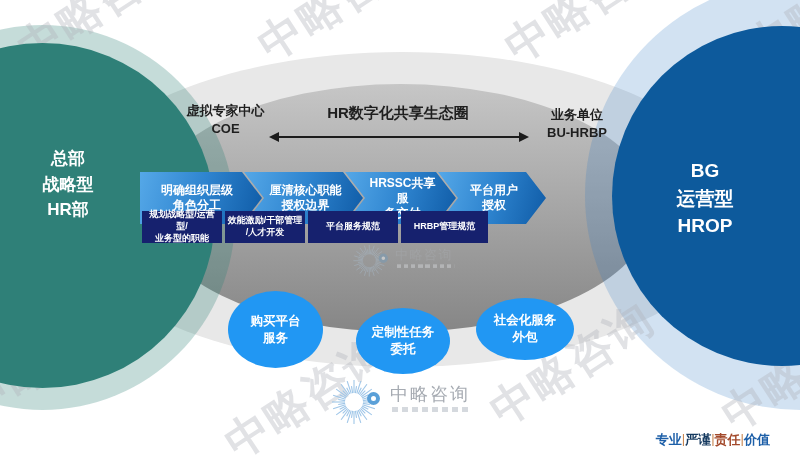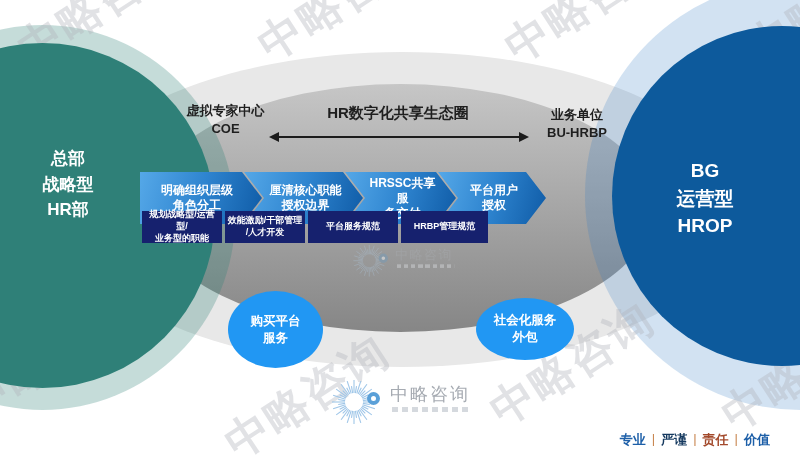--- a/index.html
+++ b/index.html
@@ -65,21 +65,21 @@
   .logo{position:absolute;width:160px;height:52px;}
   .logo-bottom{left:330px;top:376px;}
   .logo-center{left:352px;top:242px;transform:scale(.72);transform-origin:left top;opacity:.45;filter:grayscale(.4);}
   .burst{position:absolute;left:0;top:2px;}
   .logo-ring{position:absolute;left:37px;top:16px;width:13px;height:13px;border:4px solid var(--c-logo_blue,#5aa0d8);
     border-radius:50%;background:#fff;}
   .logo-text{position:absolute;left:60px;top:6px;font-size:18px;letter-spacing:2px;color:var(--c-logo_gray,#a6abb2);white-space:nowrap;}
   .logo-tagline{position:absolute;left:62px;top:31px;width:80px;height:5px;
     background:repeating-linear-gradient(90deg,#d5d9de 0 6px,transparent 6px 10px);}
   
-  .values{position:absolute;right:30px;top:431px;display:flex;gap:6px;font-size:13px;font-weight:bold;white-space:nowrap;}
+  .values{position:absolute;right:30px;top:431px;display:flex;font-size:13px;font-weight:bold;white-space:nowrap;}
   .v-blue{color:var(--c-value_blue,#1d5fa8);} .v-navy{color:var(--c-value_navy,#15395f);} .v-red{color:var(--c-value_red,#a34a2c);}
   .v-sep{color:var(--c-value_sep,#c8854f);font-weight:normal;}
 </style>
 </head>
 <body>
 
 <div class="stage">
 
   <div class="shape outer-gray"></div>
   <div class="shape inner-gray"></div>
@@ -175,20 +175,22 @@
     <div class="spec">规划战略型/运营型/
 业务型的职能</div>
     <div class="spec">效能激励/干部管理
 /人才开发</div>
     <div class="spec">平台服务规范</div>
     <div class="spec">HRBP管理规范</div>
   </div>
 
   <div class="bubble bubble-1">购买平台
 服务</div>
+  <div class="bubble bubble-2">定制性任务
+委托</div>
   <div class="bubble bubble-3">社会化服务
 外包</div>
 
   <div class="logo logo-bottom">
     <svg class="burst" width="48" height="48" viewBox="0 0 48 48">
         <line x1="33.0" y1="24.0" x2="46.0" y2="24.0" stroke="#9fc6e8" stroke-width="1.1"></line>
         <line x1="32.9" y1="25.4" x2="39.8" y2="26.5" stroke="#9fc6e8" stroke-width="1.1"></line>
         <line x1="32.6" y1="26.8" x2="44.9" y2="30.8" stroke="#9fc6e8" stroke-width="1.1"></line>
         <line x1="32.0" y1="28.1" x2="38.3" y2="31.3" stroke="#9fc6e8" stroke-width="1.1"></line>
         <line x1="31.3" y1="29.3" x2="41.8" y2="36.9" stroke="#9fc6e8" stroke-width="1.1"></line>

